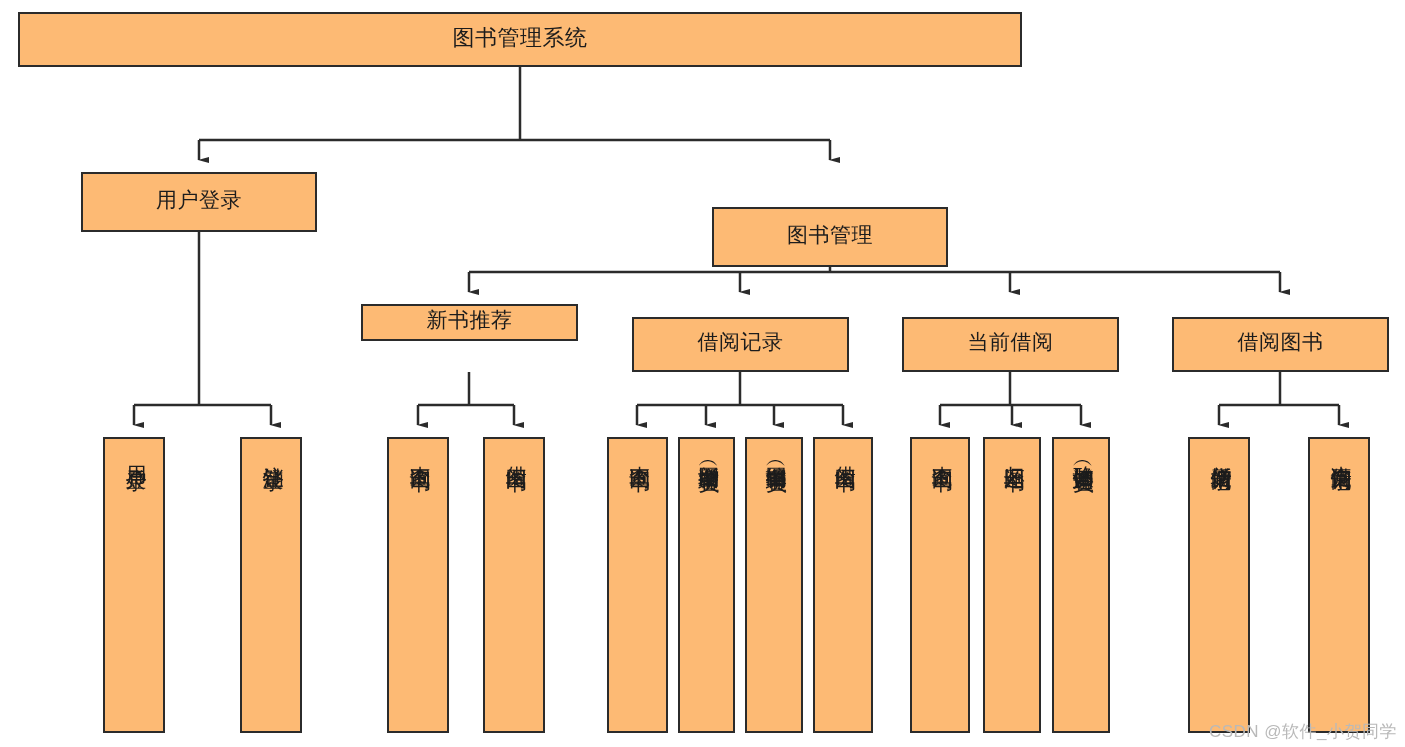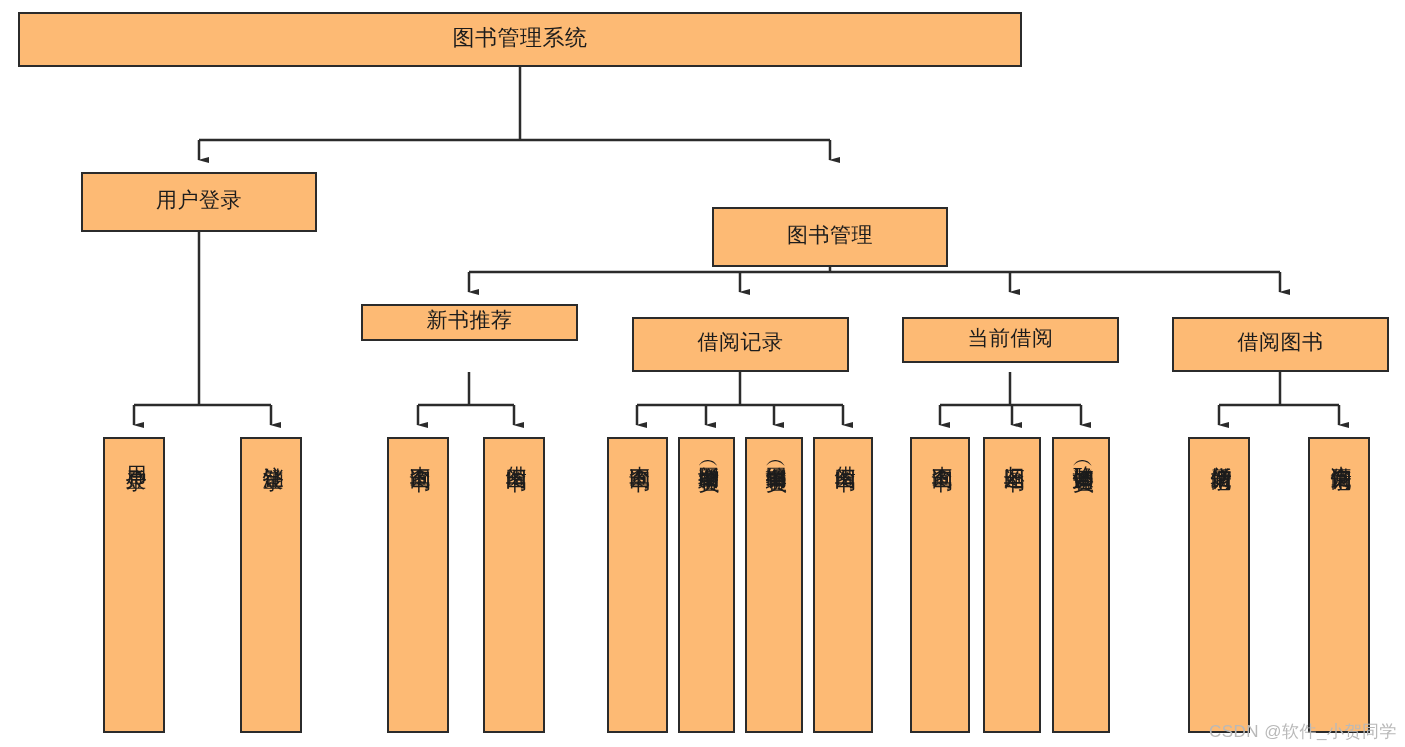--- a/index.html
+++ b/index.html
@@ -136,21 +136,21 @@
   <div class="node" style="left:712px; top:172px; width:236px; height:60px;margin-top:35px;">
     <span class="label">图书管理</span>
   </div>
 
   <div class="node" style="left:361px; top:304px; width:217px; height:37px;">
     <span class="label">新书推荐</span>
   </div>
   <div class="node" style="left:632px; top:317px; width:217px; height:55px;">
     <span class="label">借阅记录</span>
   </div>
-  <div class="node" style="left:902px; top:317px; width:217px; height:46px;">
+  <div class="node" style="left:902px; top:317px; width:217px; height:55px;">
     <span class="label">当前借阅</span>
   </div>
   <div class="node" style="left:1172px; top:317px; width:217px; height:55px;">
     <span class="label">借阅图书</span>
   </div>
 
   <div class="node leaf" style="left:103px; top:437px; width:62px; height:296px;">
     <span class="label">用户登录</span>
   </div>
   <div class="node leaf" style="left:240px; top:437px; width:62px; height:296px;">

